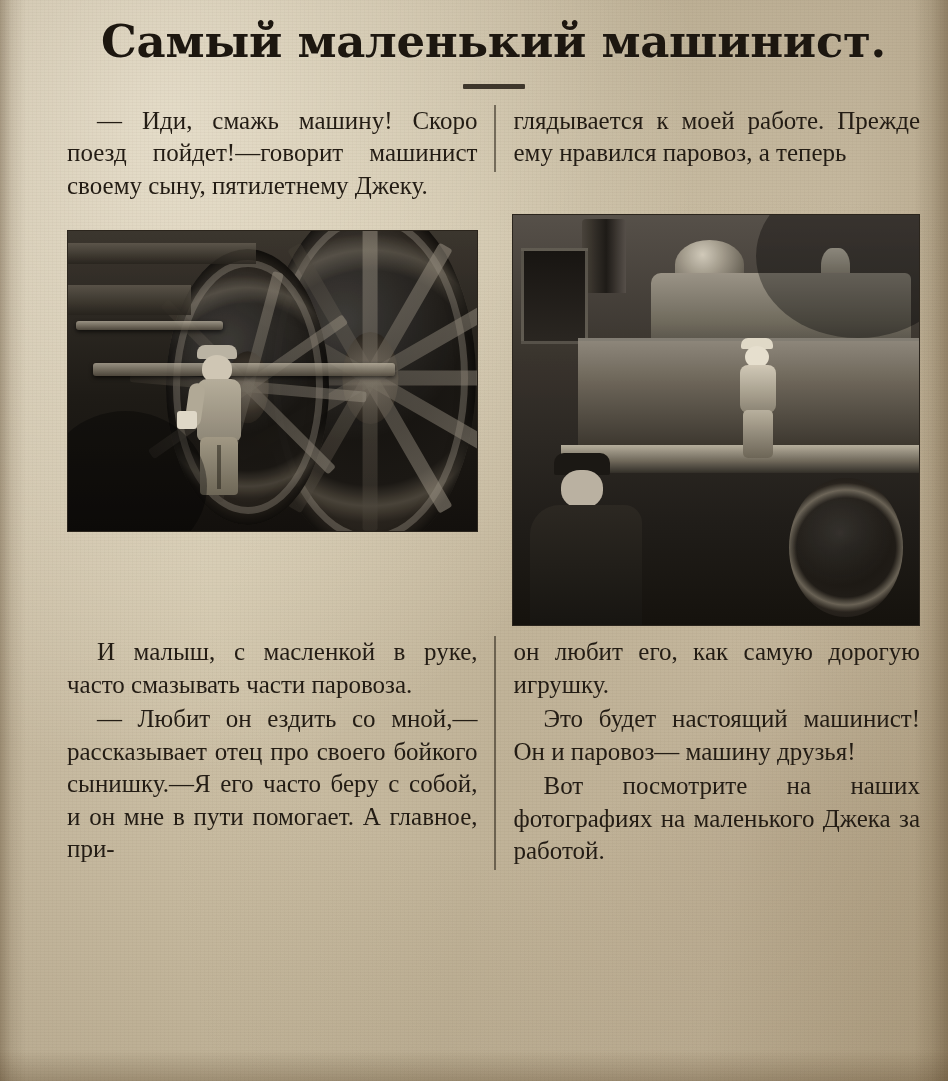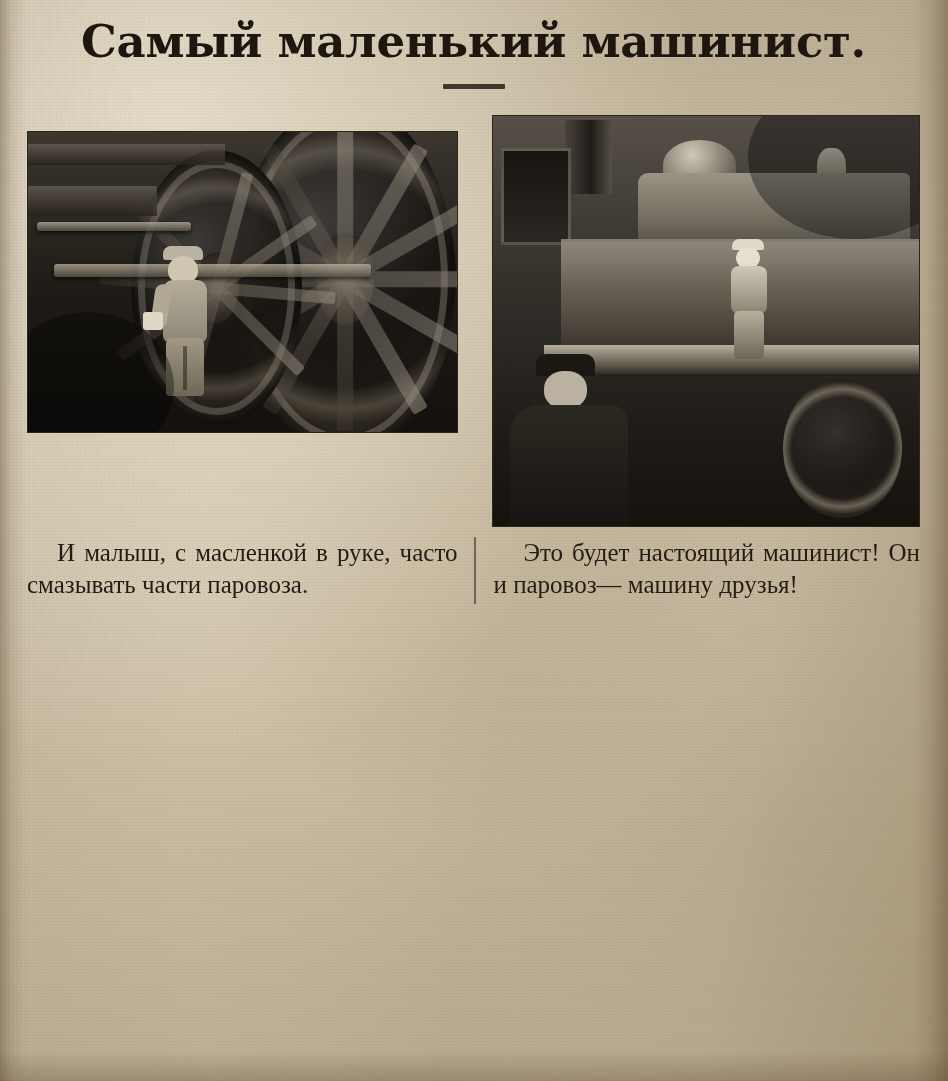--- a/index.html
+++ b/index.html
@@ -59,20 +59,21 @@
     left: 0; right: 0; bottom: 0;
     height: 30px;
     background: linear-gradient(0deg, rgba(86,66,40,0.30) 0%, rgba(86,66,40,0) 100%);
     pointer-events: none;
   }
 
   .content {
     position: relative;
     z-index: 2;
     padding: 10px 28px 0 27px;
+    margin-left: 40px;
   }
 
   .headline {
     font-family: "DejaVu Serif", "Liberation Serif", serif;
     font-weight: bold;
     font-size: 45px;
     line-height: 1.06;
     letter-spacing: -0.3px;
     text-align: center;
     margin: 8px 0 0 0;
@@ -331,20 +332,28 @@
 <div class="page">
   <div class="edge-left"></div>
   <div class="edge-right"></div>
   <div class="edge-bottom"></div>
 
   <div class="content">
 
     <h1 class="headline">Самый маленький машинист.</h1>
     <div class="rule"></div>
 
+    <div class="cols">
+      <div class="col col-left">
+        <p class="body dash">— Иди, смажь машину! Скоро поезд пойдет!—говорит машинист своему сыну, пятилетнему Джеку.</p>
+      </div>
+      <div class="col col-right">
+        <p class="body">глядывается к моей работе. Прежде ему нравился паровоз, а теперь</p>
+      </div>
+    </div>
 
     <div class="cols">
       <div class="col col-left">
         <div class="figure left-fig">
           <div class="photo photo-wheels">
 
             <div class="wheel" style="left:48%;top:-10%;width:52%;height:118%;">
               <div class="rim"></div>
               <div class="hub"></div>
               <div class="spoke" style="transform:translate(-50%,-50%) rotate(0deg)"></div>
@@ -402,20 +411,23 @@
             </div>
             <div class="smudge" style="left:60%;top:-10%;width:50%;height:40%;background:#000;"></div>
           </div>
         </div>
       </div>
     </div>
 
     <div class="cols">
       <div class="col col-left">
         <p class="body indent">И малыш, с масленкой в руке, часто смазывать части паровоза.</p>
+        <p class="body dash">— Любит он ездить со мной,—рассказывает отец про своего бойкого сынишку.—Я его часто беру с собой, и он мне в пути помогает. А главное, при-</p>
       </div>
       <div class="col col-right">
+        <p class="body">он любит его, как самую дорогую игрушку.</p>
         <p class="body indent">Это будет настоящий машинист! Он и паровоз— машину друзья!</p>
+        <p class="body indent">Вот посмотрите на наших фотографиях на маленького Джека за работой.</p>
       </div>
     </div>
 
   </div>
 </div>
 
 </body></html>

